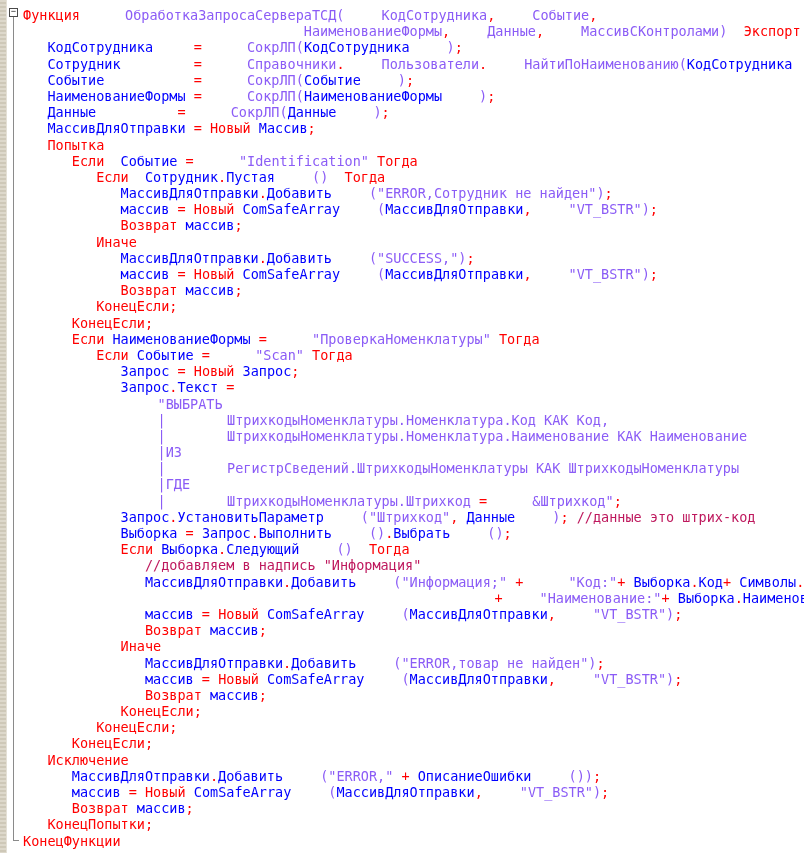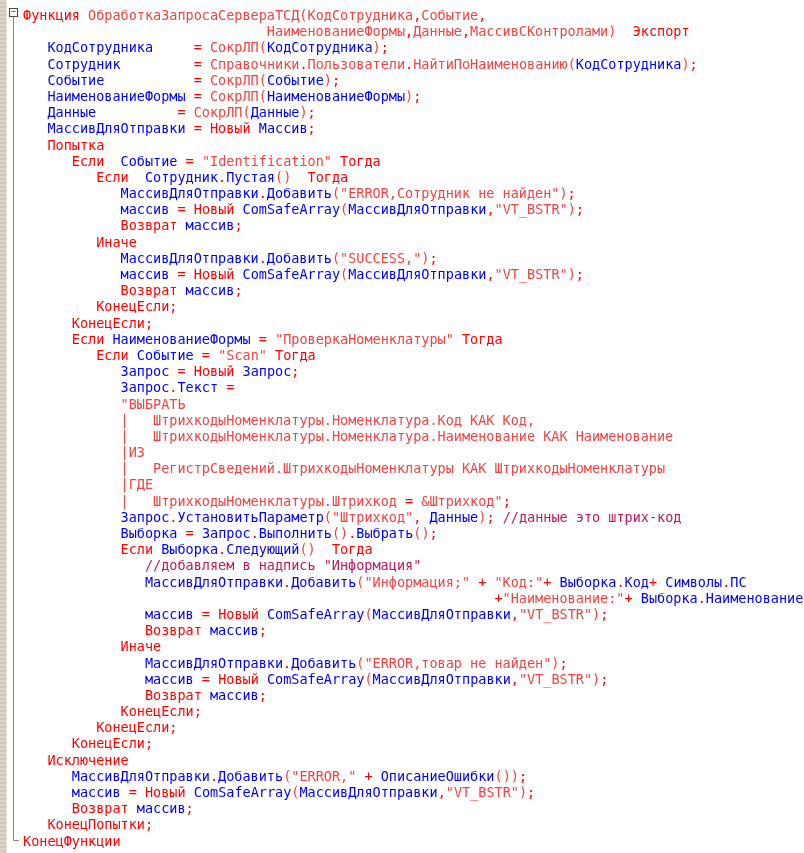--- a/index.html
+++ b/index.html
@@ -17,21 +17,21 @@
     background:#8a8a8a;}
   .fold-elbow{position:absolute;left:6px;top:840px;width:6px;height:1px;
     background:#8a8a8a;}
   .code{position:absolute;left:0;top:0;right:0;bottom:0;
     padding:7px 0 0 16px;margin:0;
     font-size:13.5px;line-height:16.2px;white-space:pre;}
   .ln{height:16.2px;}
   .t-k{color:#ff0000;text-align:center;}   
   .t-o{color:#ff0000;}   
   .t-i{color:#0000ff;}   
-  .t-b{color:#ef4444;}   
+  .t-b{color:#8b5cf6;margin-left:37px;}   
   .t-c{color:#be185d;}   
   .t-w{color:#000000;}   
 </style>
 </head>
 <body>
 
 <div class="left-strip"></div>
 
 <div class="editor">
   <div class="fold-box">−</div>

